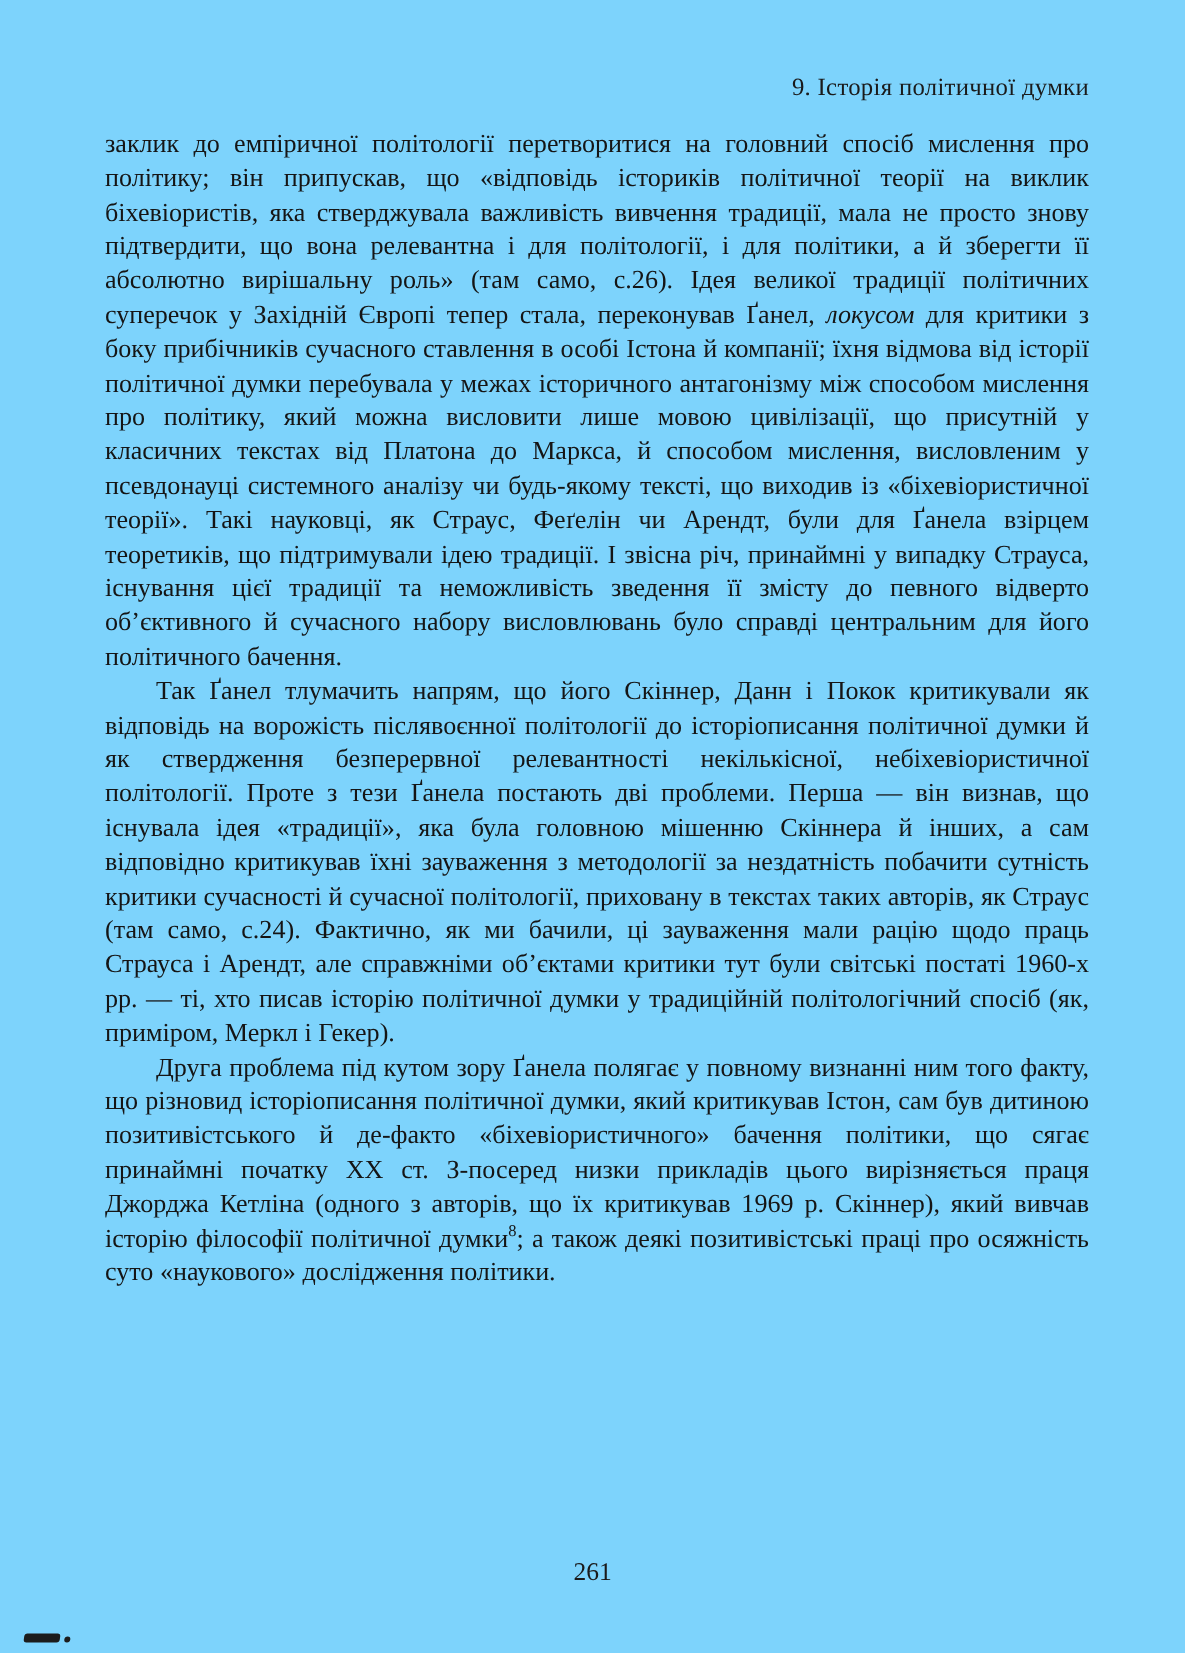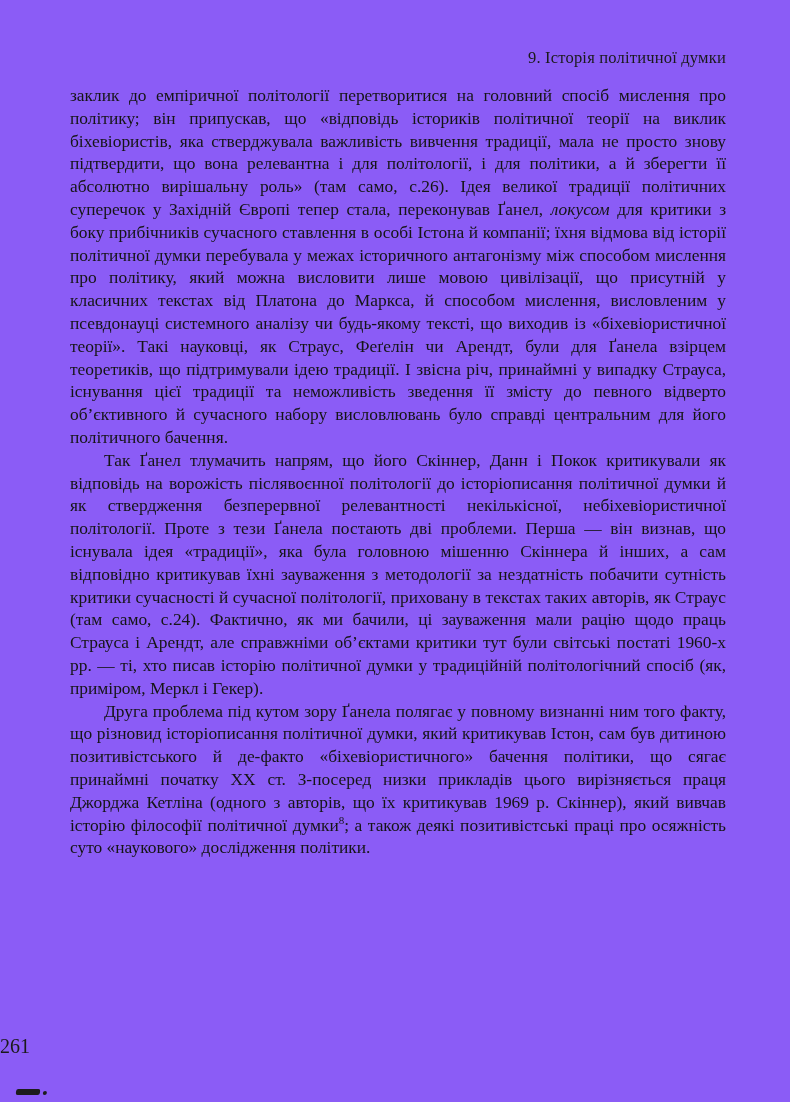--- a/index.html
+++ b/index.html
@@ -5,21 +5,21 @@
   html, body {
     margin: 0;
     padding: 0;
     background: #ffffff;
   }
   .page {
     position: relative;
     width: 790px;
     height: 1102px;
     margin: 0 auto;
-    background: #8b5cf6;
+    background: #7dd3fc;
     color: #141414;
     font-family: "Liberation Serif", "DejaVu Serif", serif;
     overflow: hidden;
   }
   .running-header {
     position: absolute;
     top: 48px;
     right: 64px;
     font-size: 16.5px;
     letter-spacing: 0.2px;
@@ -48,21 +48,22 @@
   .body-text sup {
     font-size: 11px;
     line-height: 0;
     vertical-align: super;
   }
   .page-number {
     position: absolute;
     bottom: 44px;
     left: 0;
     width: 100%;
-    font-size: 20px;
+    text-align: center;
+    font-size: 17px;
     color: #1a1a1a;
   }
   .scan-artifact {
     position: absolute;
     left: 16px;
     bottom: 7px;
     width: 24px;
     height: 6px;
     background: #1c1c1c;
     border-radius: 2px;

